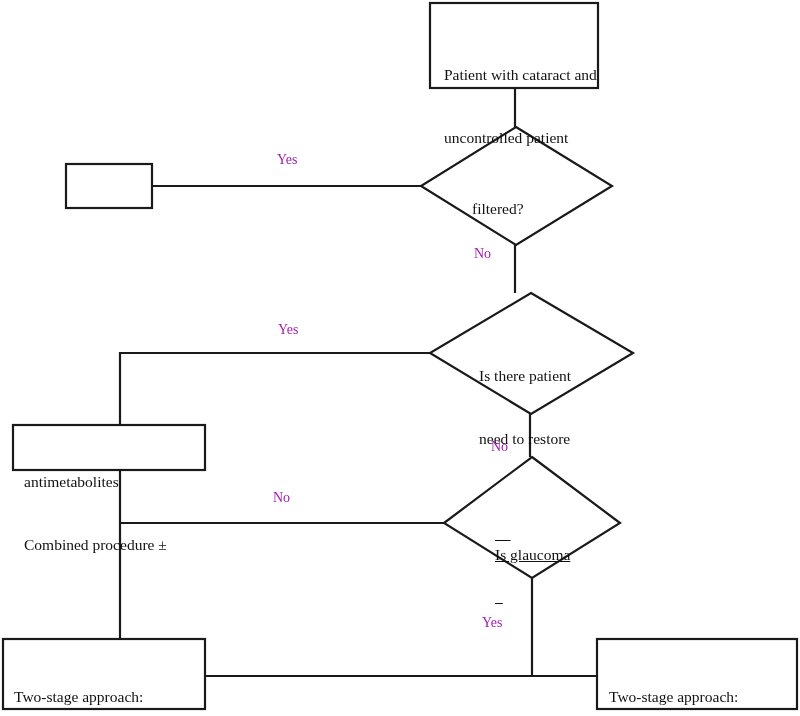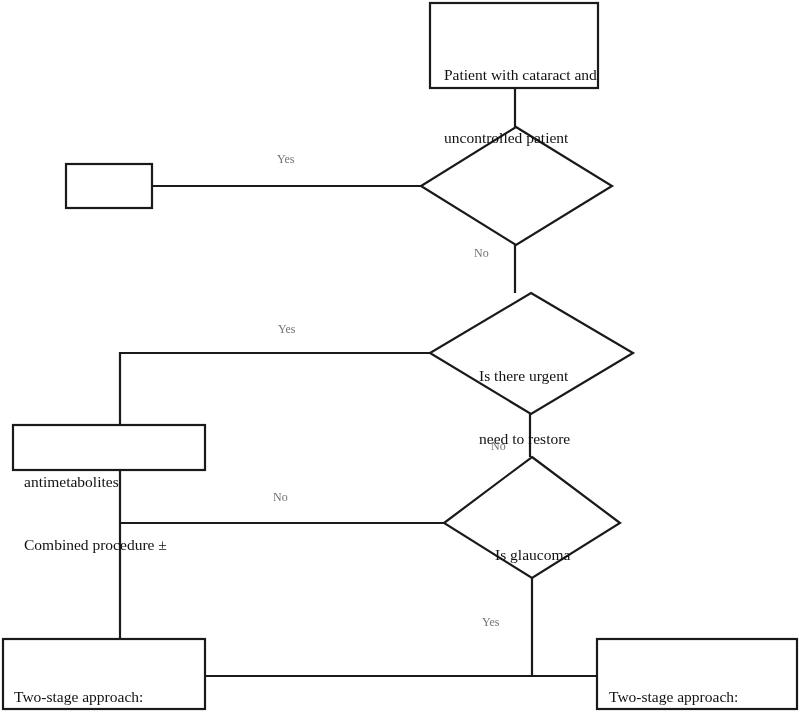--- a/index.html
+++ b/index.html
@@ -36,22 +36,22 @@
   }
   .node-text {
     position: absolute;
     color: #111111;
     font-size: 15.5px;
     line-height: 21px;
     white-space: pre;
   }
   .edge-label {
     position: absolute;
-    color: #737373;
-    font-size: 12px;
+    color: #a21caf;
+    font-size: 14px;
     line-height: 19px;
     white-space: pre;
   }
   .list-row {
     display: block;
     white-space: pre;
   }
 </style>
 </head>
 <body>
@@ -95,28 +95,29 @@
     <rect class="shape-line" x="597" y="639" width="200" height="70"></rect>
   </svg>
 
   <div class="node-text" style="left:444px; top:22px; width:160px;">
     <span class="list-row">Patient with cataract and</span>
     <span class="list-row">uncontrolled patient</span>
   </div>
 
 
   <div class="node-text" style="left:472px; top:156px; width:130px;">
+    <span class="list-row">filtered?</span>
   </div>
 
   <div class="node-text" style="left:479px; top:323px; width:150px;">
-    <span class="list-row">Is there urgent</span>
+    <span class="list-row">Is there patient</span>
     <span class="list-row">need to restore</span>
   </div>
 
-  <div class="node-text" style="left:495px; top:502px; width:130px;">
+  <div class="node-text" style="left:495px; top:502px; width:130px;text-decoration:underline;">
     <span class="list-row">Is glaucoma</span>
   </div>
 
   <div class="node-text" style="left:24px; top:429px; width:185px;">
     <span class="list-row">antimetabolites</span>
     <span class="list-row">Combined procedure ±</span>
   </div>
 
   <div class="node-text" style="left:14px; top:644px; width:195px;">
     <span class="list-row">Two-stage approach:</span>

